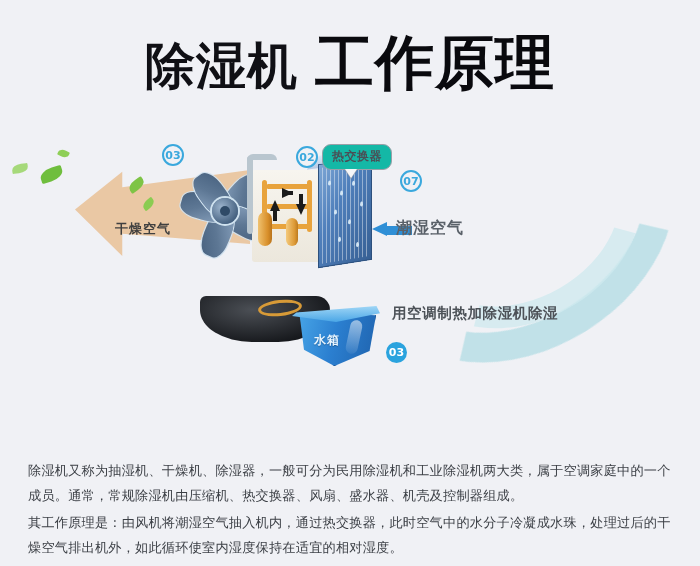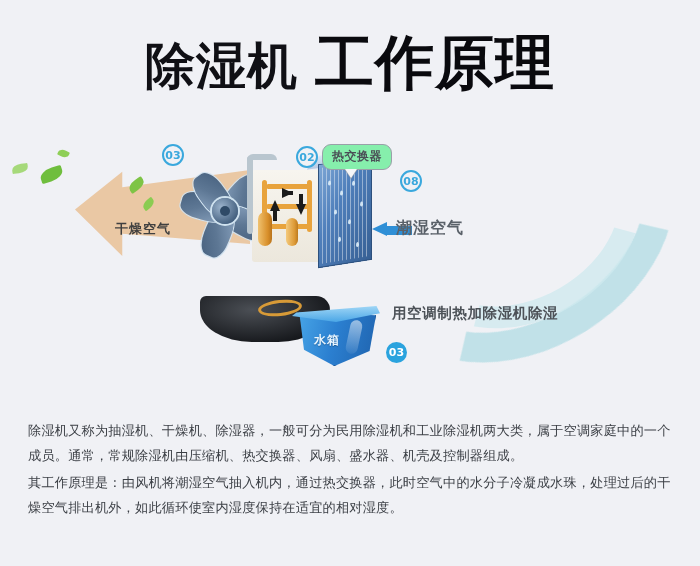--- a/index.html
+++ b/index.html
@@ -257,21 +257,21 @@
   }
   .b03-top{ left:162px; top:36px; }
   .b02{ left:296px; top:38px; }
   .b01{ left:400px; top:62px; }
 
   
   .callout{
     position:absolute; left:322px; top:36px;
     padding:3px 9px 4px;
     border:1.4px solid #9aa0a8; border-radius:9px;
-    background:#86efac;
+    background:#14b8a6;
     font-size:12px; color:#4a4f56; font-weight:bold;
     letter-spacing:.5px;
     white-space:nowrap;
   }
   .callout .tail{
     position:absolute; left:22px; bottom:-9px; width:0; height:0;
     border-left:6px solid transparent; border-right:6px solid transparent;
     border-top:9px solid #f6f7f9;
     filter:drop-shadow(0 1.4px 0 #9aa0a8);
   }
@@ -313,20 +313,21 @@
 
   
   .body-copy{
     position:absolute; left:0; top:418px; width:700px;
     padding:0 28px;
   }
   .para{
     font-size:13.2px; color:#3b3f45; line-height:25px;
     letter-spacing:.2px;
     text-align:left;
+    margin-top:40px;
   }
   .para.p2{ margin-top:2px; }
 </style>
 </head>
 <body>
 
 <div class="page">
 
   <div class="title-wrap">
     <span class="title-a">除湿机</span><span class="title-b">工作原理</span>
@@ -394,21 +395,21 @@
 
     <div class="tank">
       <div class="tank-body"></div>
       <div class="tank-lip"></div>
       <div class="tank-gloss"></div>
       <div class="tank-label">水箱</div>
     </div>
 
     <div class="badge-o b03-top">03</div>
     <div class="badge-o b02">02</div>
-    <div class="badge-o b01">08</div>
+    <div class="badge-o b01">07</div>
 
     <div class="callout">
       <span>热交换器</span>
       <span class="tail"></span>
     </div>
 
     <div class="humid-label">潮湿空气</div>
 
     <div class="cap cap-2">用空调制热加除湿机除湿</div>
     <div class="badge-f cap-3-badge">03</div>

